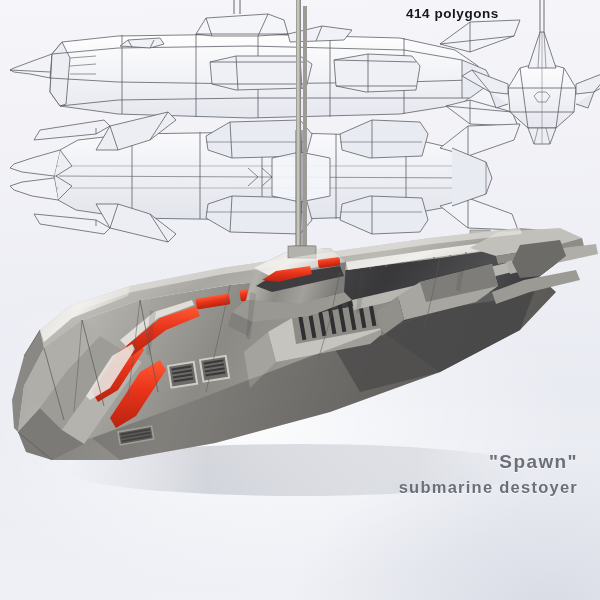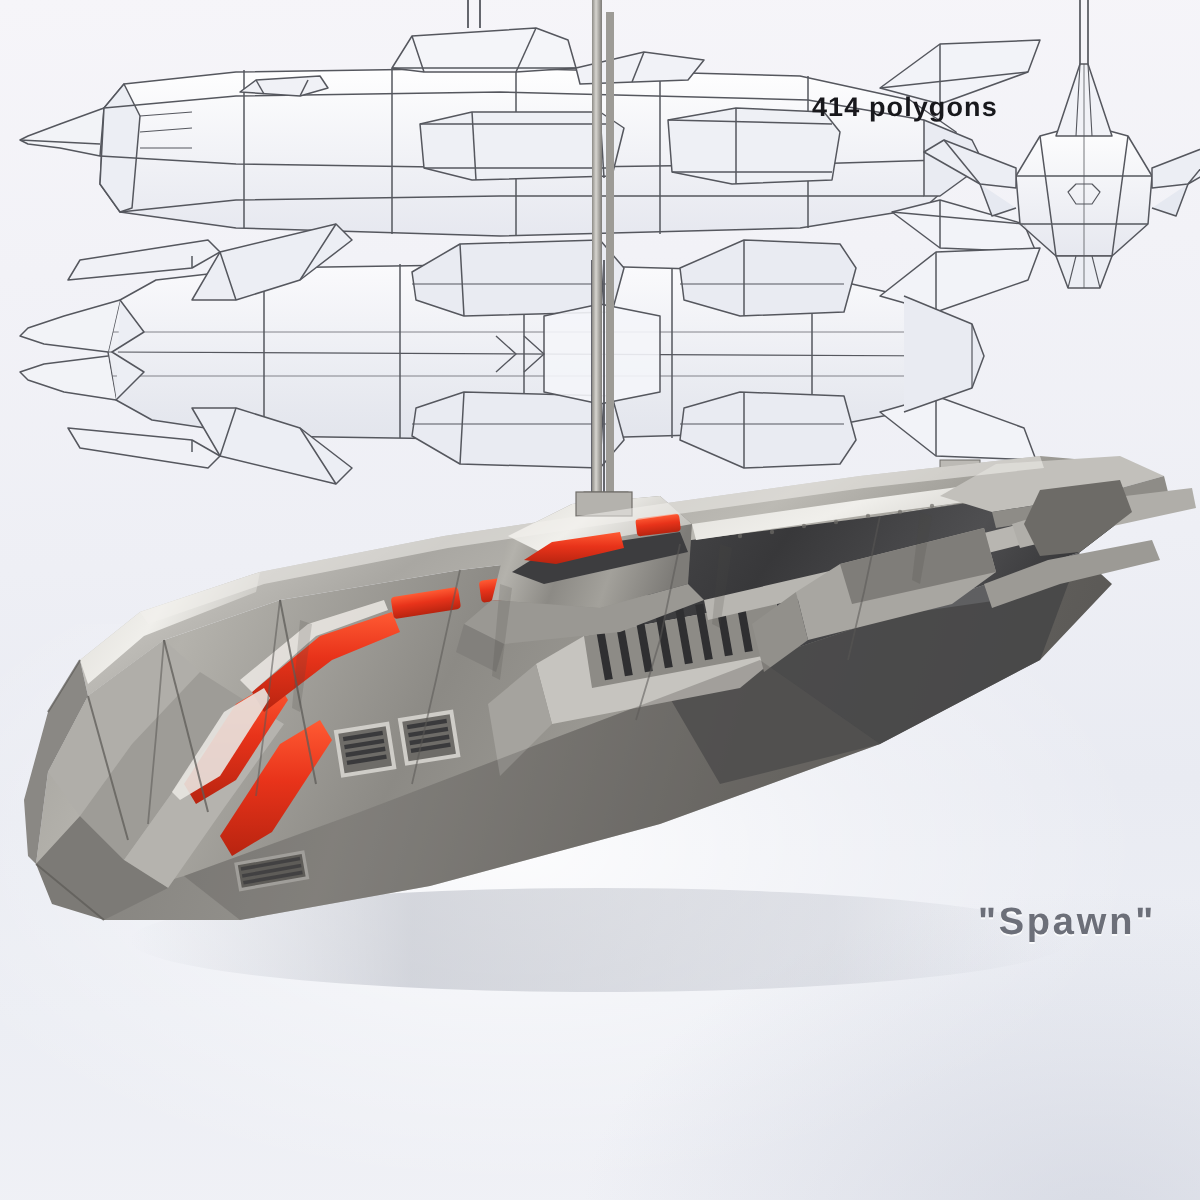--- a/index.html
+++ b/index.html
@@ -22,21 +22,21 @@
     position:absolute;right:-10%;bottom:-14%;width:62%;height:40%;
     background:radial-gradient(ellipse at 70% 70%,rgba(196,201,214,.55) 0%,rgba(205,210,222,0) 70%);
     pointer-events:none;
   }
   .ortho-wrap{position:absolute;left:0;top:0;width:600px;height:260px;}
   .ortho-wrap svg{display:block;}
   svg.render{position:absolute;left:0;top:0;}
   .poly-label{
     position:absolute;left:406px;top:6px;
     font-size:13.5px;font-weight:bold;color:#18181c;
-    letter-spacing:.55px;white-space:nowrap;margin-top:40px;
+    letter-spacing:.55px;white-space:nowrap;
   }
   .caption{
     position:absolute;right:22px;text-align:right;
     font-weight:bold;color:#6c6f79;white-space:nowrap;
     text-shadow:0 1px 0 rgba(255,255,255,.75);
   }
   .cap-name{top:451px;font-size:19px;letter-spacing:1.4px;}
   .cap-sub{top:478px;font-size:16.5px;letter-spacing:1.25px;}
   .watermark{
     position:absolute;right:18px;top:561px;
@@ -441,15 +441,16 @@
       </g>
 
       <path d="M70,306 L130,286 L222,268 L330,252 L430,238 L520,228 L522,234 L432,244 L332,258 L224,274 L132,292 L74,312 Z" fill="#f2f1ed" opacity=".55"></path>
     </g>
   </svg>
 
   <div class="poly-label">414 polygons</div>
 
   <div class="caption cap-name">"Spawn"</div>
 
+  <div class="caption cap-sub">submarine destoyer</div>
 
 
 </div>
 
 </body></html>

